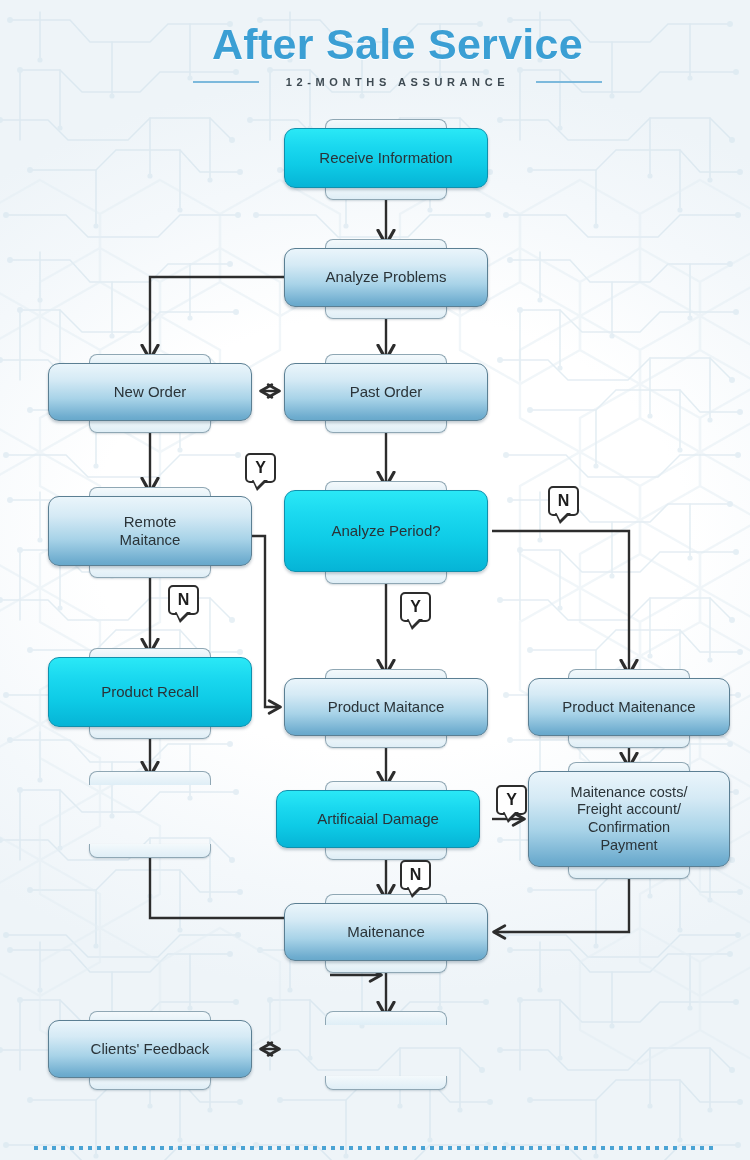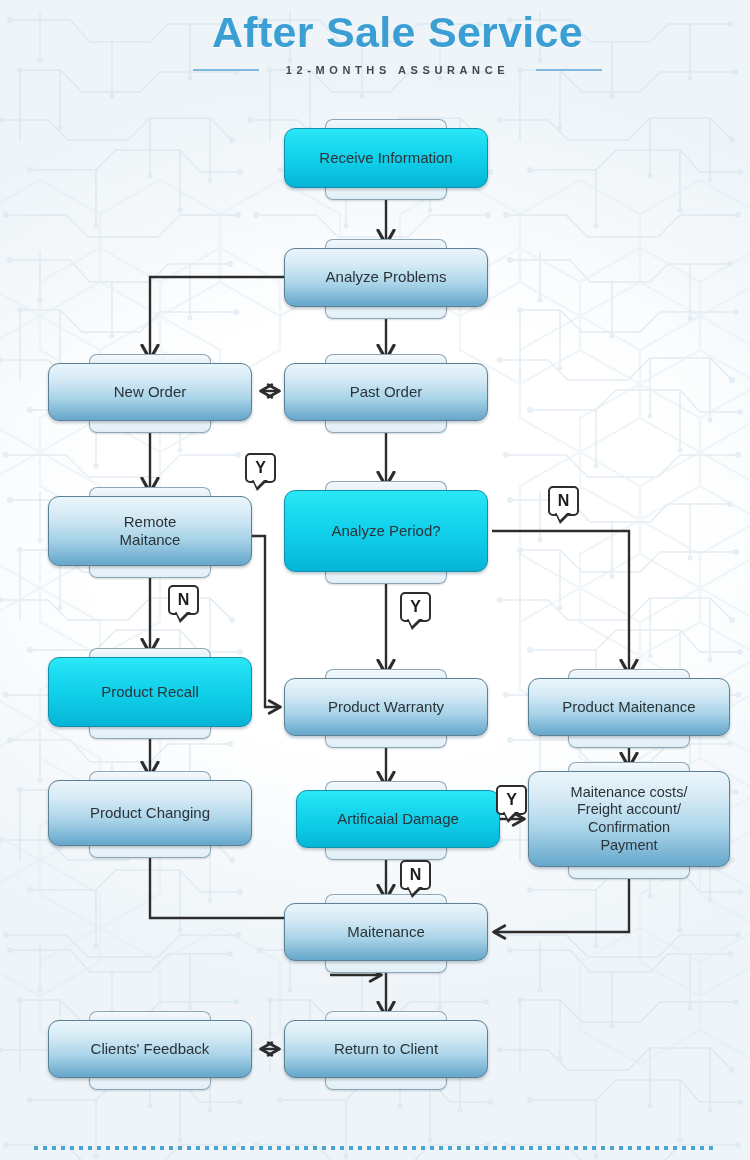--- a/index.html
+++ b/index.html
@@ -15,21 +15,21 @@
     background:
       radial-gradient(ellipse 620px 460px at 52% 46%, #ffffff 0%, #ffffff 48%, #f4f8fb 78%, #eef4f8 100%);
     overflow: hidden;
   }
   
   #bg-circuit, #bg-hex, #bg-dots { position: absolute; inset: 0; width: 750px; height: 1160px; }
   #bg-circuit { opacity: .55; }
   #bg-hex { opacity: .5; }
 
   
-  #header { position: absolute; top: 10px; left: 0; width: 750px; text-align: center; padding-left: 45px; }
+  #header { position: absolute; top: 22px; left: 0; width: 750px; text-align: center; padding-left: 45px; }
   #title {
     font-size: 43px; font-weight: bold; letter-spacing: .3px;
     color: #3b9fd4; line-height: 1.05;
     text-shadow: 0 1px 0 rgba(255,255,255,.9);
   }
   #subrow {
     margin-top: 9px; display: flex; align-items: center; justify-content: center;
     gap: 27px; padding: 0 148px;
   }
   .subline { height: 2px; background: #7cb9dc; flex: 1 1 auto; min-width: 22px; }
@@ -328,50 +328,44 @@
 
   <div class="node cyan" style="left:284px; top:490px; width:204px; height:82px;">
     <span>Analyze Period?</span>
   </div>
 
   <div class="node cyan" style="left:48px; top:657px; width:204px; height:70px;">
     <span>Product Recall</span>
   </div>
 
   <div class="node blue" style="left:284px; top:678px; width:204px; height:58px;">
-    <span>Product Warranty</span>
+    <span>Product Maitance</span>
   </div>
 
   <div class="node blue" style="left:528px; top:678px; width:202px; height:58px;">
     <span>Product Maitenance</span>
   </div>
 
-  <div class="node blue" style="left:48px; top:780px; width:204px; height:66px;">
-    <span>Product Changing</span>
-  </div>
-
-  <div class="node cyan" style="left:296px; top:790px; width:204px; height:58px;">
+
+  <div class="node cyan" style="left:276px; top:790px; width:204px; height:58px;">
     <span>Artificaial Damage</span>
   </div>
 
   <div class="node blue" style="left:528px; top:771px; width:202px; height:96px; font-size:14.5px;">
     <span class="ml">Maitenance costs/<br>Freight account/<br>Confirmation<br>Payment</span>
   </div>
 
   <div class="node blue" style="left:284px; top:903px; width:204px; height:58px;">
     <span>Maitenance</span>
   </div>
 
   <div class="node blue" style="left:48px; top:1020px; width:204px; height:58px;">
     <span>Clients' Feedback</span>
   </div>
 
-  <div class="node blue" style="left:284px; top:1020px; width:204px; height:58px;">
-    <span>Return to Client</span>
-  </div>
 
   <div class="bubble" style="left:245px; top:453px;">
     <span>Y</span>
   </div>
   <div class="bubble" style="left:168px; top:585px;">
     <span>N</span>
   </div>
   <div class="bubble" style="left:548px; top:486px;">
     <span>N</span>
   </div>

